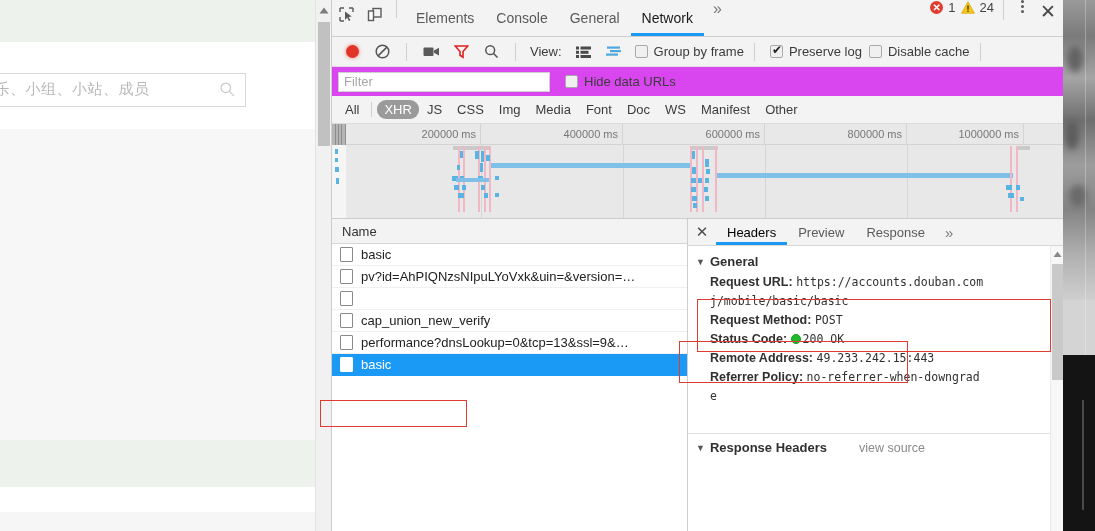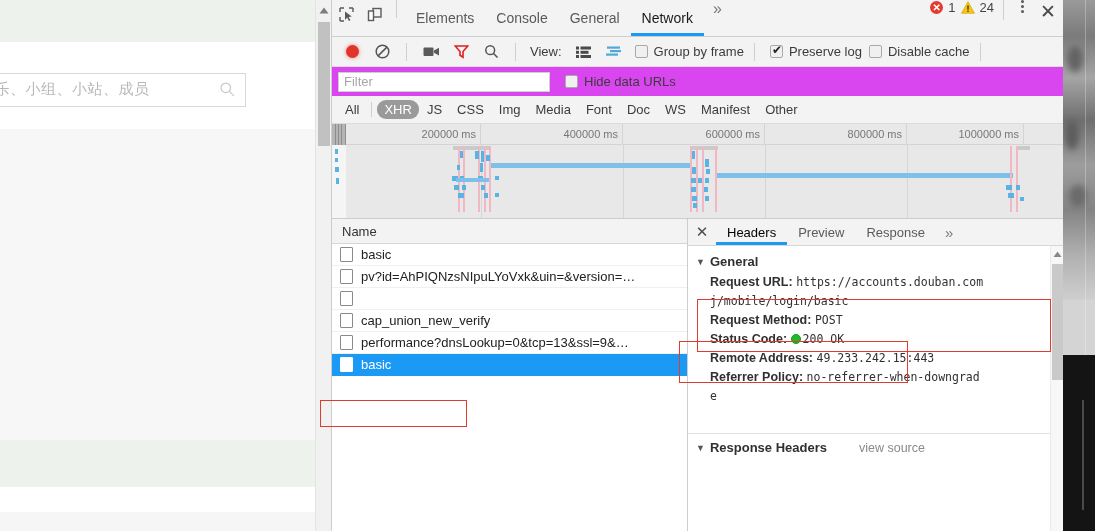--- a/index.html
+++ b/index.html
@@ -519,21 +519,21 @@
           <div class="sect-title">
             <span class="tri">▼</span>
             <span>General</span>
           </div>
 
           <div class="kv">
             <b>Request URL:</b>
             <span class="val">https://accounts.douban.com</span>
           </div>
           <div class="kv">
-            <span class="val">j/mobile/login/basic</span>
+            <span class="val">j/mobile/basic/basic</span>
           </div>
 
           <div class="kv">
             <b>Request Method:</b>
             <span class="val">POST</span>
           </div>
 
           <div class="kv">
             <b>Status Code:</b>
             <span class="green-dot"></span><span class="val">200  OK</span>

